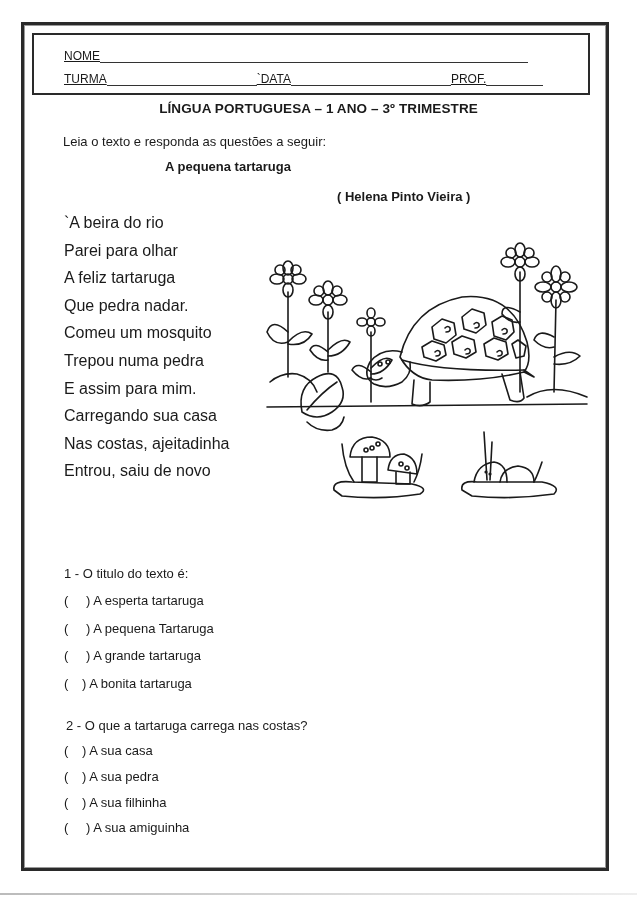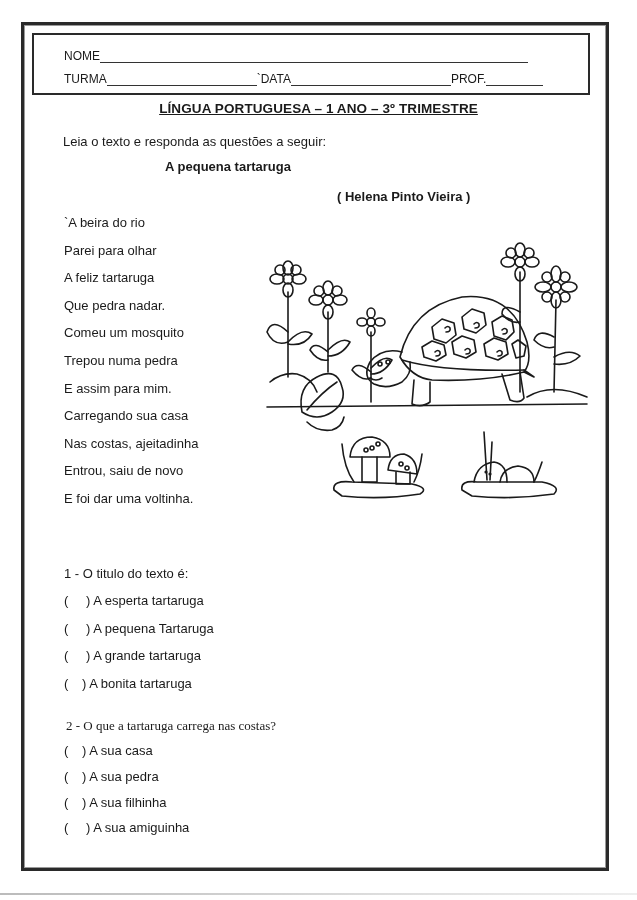--- a/index.html
+++ b/index.html
@@ -7,43 +7,43 @@
     body { position: relative; font-family: "Liberation Sans", sans-serif; color: #1a1a1a; }
 
     .outer-frame {
       position: absolute; left: 21px; top: 22px; width: 588px; height: 849px;
       border: 3px solid #2a2a2a; box-shadow: inset 0 0 0 1px #9a9a9a;
     }
     .header-box {
       position: absolute; left: 32px; top: 33px; width: 558px; height: 62px;
       border: 2px solid #2a2a2a;
     }
-    .hdr-line { position: absolute; left: 30px; font-size: 12px; display: flex; align-items: flex-end; }
+    .hdr-line { position: absolute; left: 30px; font-size: 12px; display: flex; align-items: flex-end; text-decoration: underline; }
     .hdr-line .blank { border-bottom: 1px solid #333; height: 13px; display: inline-block; }
     .row1 { top: 14px; }
     .row2 { top: 37px; }
 
     .title {
       position: absolute; left: 0; width: 637px; top: 101px; text-align: center;
-      font-size: 13.5px; font-weight: bold; text-decoration: underline; letter-spacing: 0.1px;
+      font-size: 13.5px; font-weight: bold; letter-spacing: 0.1px;
     }
     .instr { position: absolute; left: 63px; top: 134px; font-size: 13px; }
     .story-title { position: absolute; left: 165px; top: 159px; font-size: 13px; font-weight: bold; }
     .author { position: absolute; left: 297px; top: 189px; font-size: 13px; font-weight: bold; margin-left: 40px; }
 
-    .poem { position: absolute; left: 64px; top: 215px; font-size: 13px; }
+    .poem { position: absolute; left: 64px; top: 215px; font-size: 16px; }
     .poem-line { height: 27.6px; line-height: 16px; white-space: nowrap; }
 
     .illustration { position: absolute; left: 262px; top: 232px; width: 330px; height: 270px; }
 
     .q-block { position: absolute; left: 64px; font-size: 13px; }
     .q1 { top: 566px; }
     .q2 { top: 718px; }
     .q-title { height: 27px; line-height: 16px; }
-    .q2 .q-title { height: 25px; font-family: Liberation Serif, serif; }
+    .q2 .q-title { height: 25px; }
     .opt { display: flex; height: 27.5px; line-height: 16px; white-space: nowrap; }
     .q2 .opt { height: 25.8px; }
     .paren-open { width: 22px; display: inline-block; }
     .paren-open.narrow { width: 18px; }
 
     .bottom-rule {
       position: absolute; left: 0; top: 893px; width: 637px; height: 2px;
       background: linear-gradient(to right, #bbbbbb, #dddddd 60%, #eeeeee);
     }
   </style>
@@ -76,21 +76,20 @@
   <div class="poem-line">`A beira do rio</div>
   <div class="poem-line">Parei para olhar</div>
   <div class="poem-line">A feliz tartaruga</div>
   <div class="poem-line">Que pedra nadar.</div>
   <div class="poem-line">Comeu um mosquito</div>
   <div class="poem-line">Trepou numa pedra</div>
   <div class="poem-line">E assim para mim.</div>
   <div class="poem-line">Carregando sua casa</div>
   <div class="poem-line">Nas costas, ajeitadinha</div>
   <div class="poem-line">Entrou, saiu de novo</div>
-  <div class="poem-line">E foi dar uma voltinha.</div>
 </div>
 
 <svg class="illustration" viewBox="0 0 330 270" fill="none" stroke="#1a1a1a" stroke-width="1.6" stroke-linecap="round" stroke-linejoin="round">
 
   <path d="M5 175 L325 172"></path>
 
   <path d="M8 150 Q20 140 35 142 Q50 146 55 160"></path>
 
   <path d="M265 165 Q290 150 325 165"></path>
 

